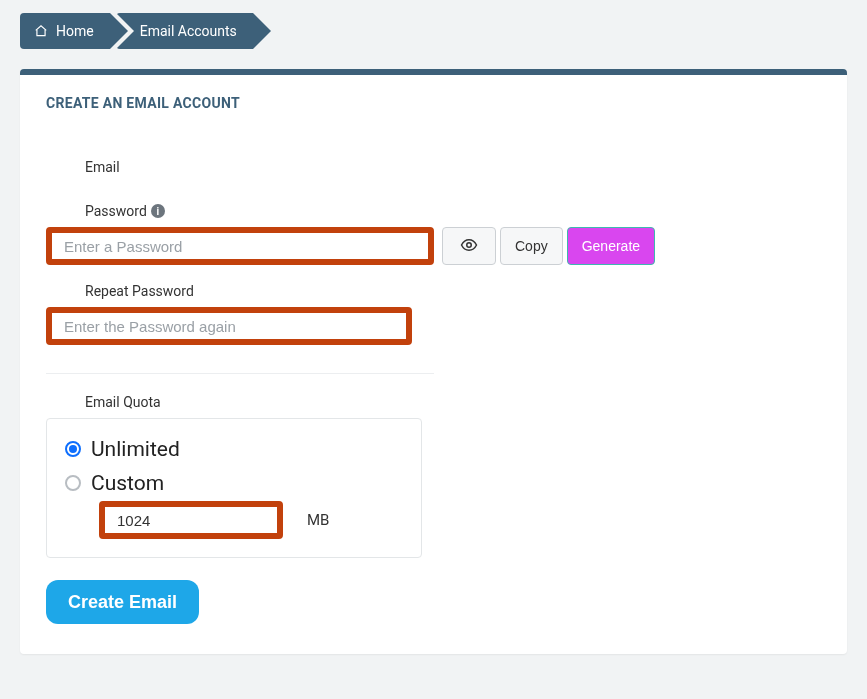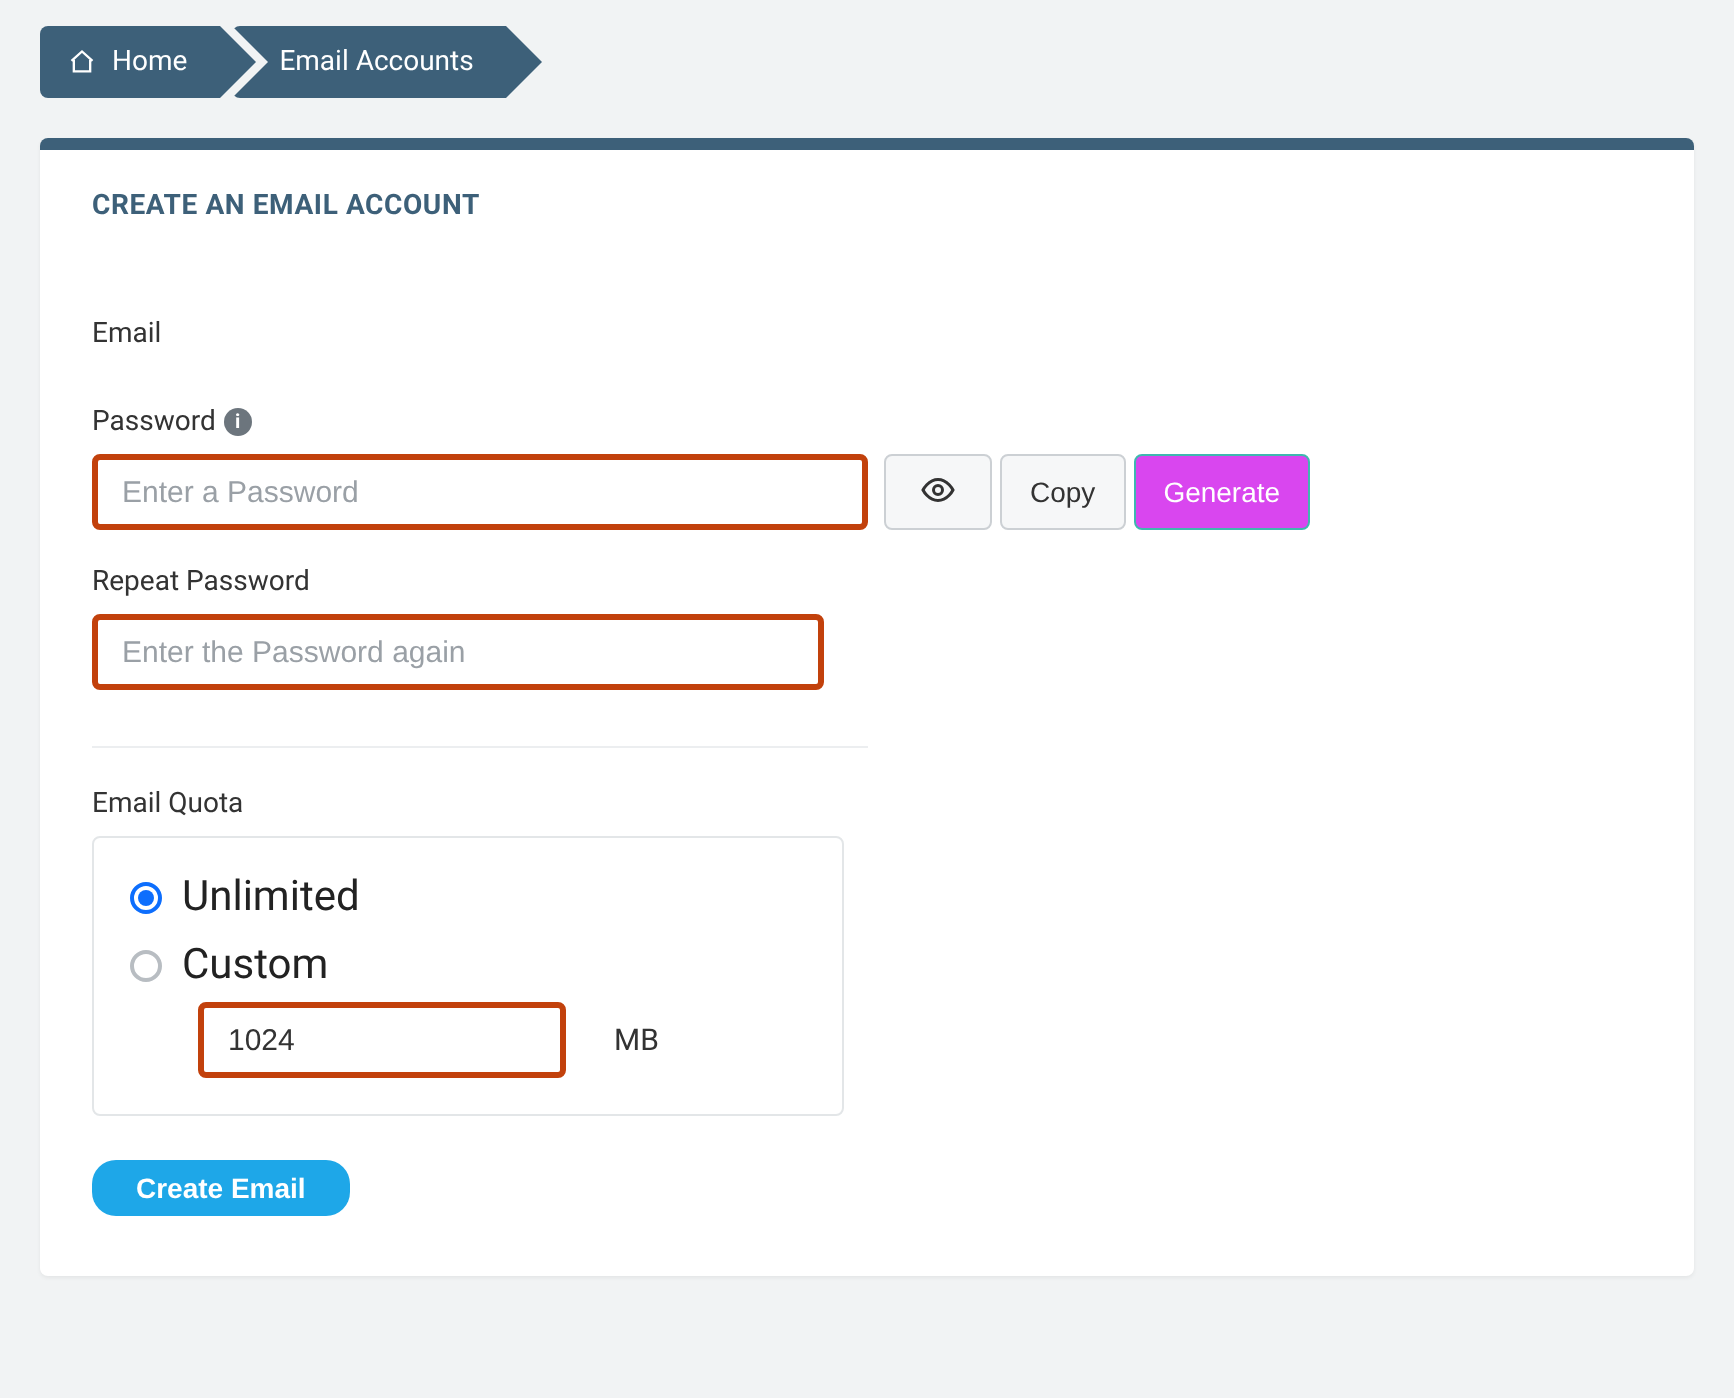--- a/index.html
+++ b/index.html
@@ -64,21 +64,21 @@
   }
   .card-title {
     color: #3d6079;
     font-weight: 700;
     font-size: 14px;
     letter-spacing: 0.3px;
   }
 
   .section { margin-top: 48px; }
   .section.compact { margin-top: 20px; }
-  .label { color: #333; margin-bottom: 8px; font-size: 14px; display:flex; align-items:center; gap:4px; }
+  .label { color: #333; margin-bottom: 8px; font-size: 14px; display:flex; align-items:center; gap:4px;margin-left:39px; }
   .info-icon { width:14px; height:14px; border-radius:50%; background:#6c757d; color:#fff; font-size:10px; display:inline-flex; align-items:center; justify-content:center; font-weight:bold; }
 
   .row { display:flex; align-items:center; gap:8px; }
   .email-row { gap:6px; }
 
   .input-wrap {
     position: relative;
     flex: 0 0 388px;
   }
   .input-wrap .clear-x {
@@ -86,21 +86,21 @@
     right:10px;
     top:50%;
     transform:translateY(-50%);
     color:#e74c3c;
     font-size:15px;
     cursor:pointer;
   }
   input[type=text], input[type=password] {
     width:100%;
     height:38px;
-    border:3px solid #c2410c;
+    border:6px solid #c2410c;
     border-radius:4px;
     padding:0 12px;
     font-size:15px;
     color:#333;
     outline:none;
   }
   input::placeholder { color:#9aa0a6; }
   .email-input input {
     border:1px solid #7fbde8;
     box-shadow:0 0 0 3px rgba(127,189,232,0.35);
@@ -172,27 +172,27 @@
   }
   .radio.unchecked { border-color:#b8bdc2; }
   .radio .dot { width:8px; height:8px; background:#0d6efd; border-radius:50%; }
   .radio-label { font-size:21px; color:#222; }
   .custom-row { display:flex; align-items:center; gap:24px; margin-left:34px; margin-top:6px;}
   .custom-row input { width:184px; }
   .mb { font-size:15px; color:#333; }
 
   .create-btn {
     margin-top:22px;
-    height:28px;
+    height:44px;
     background:#1ea7e8;
     color:#fff;
     border:none;
     border-radius:12px;
     padding:0 22px;
-    font-size:14px;
+    font-size:18px;
     font-weight:600;
     cursor:pointer;
   }
 </style>
 </head>
 <body>
 
 <div class="breadcrumb">
   <div class="crumb first">
     <span class="home-icon">

